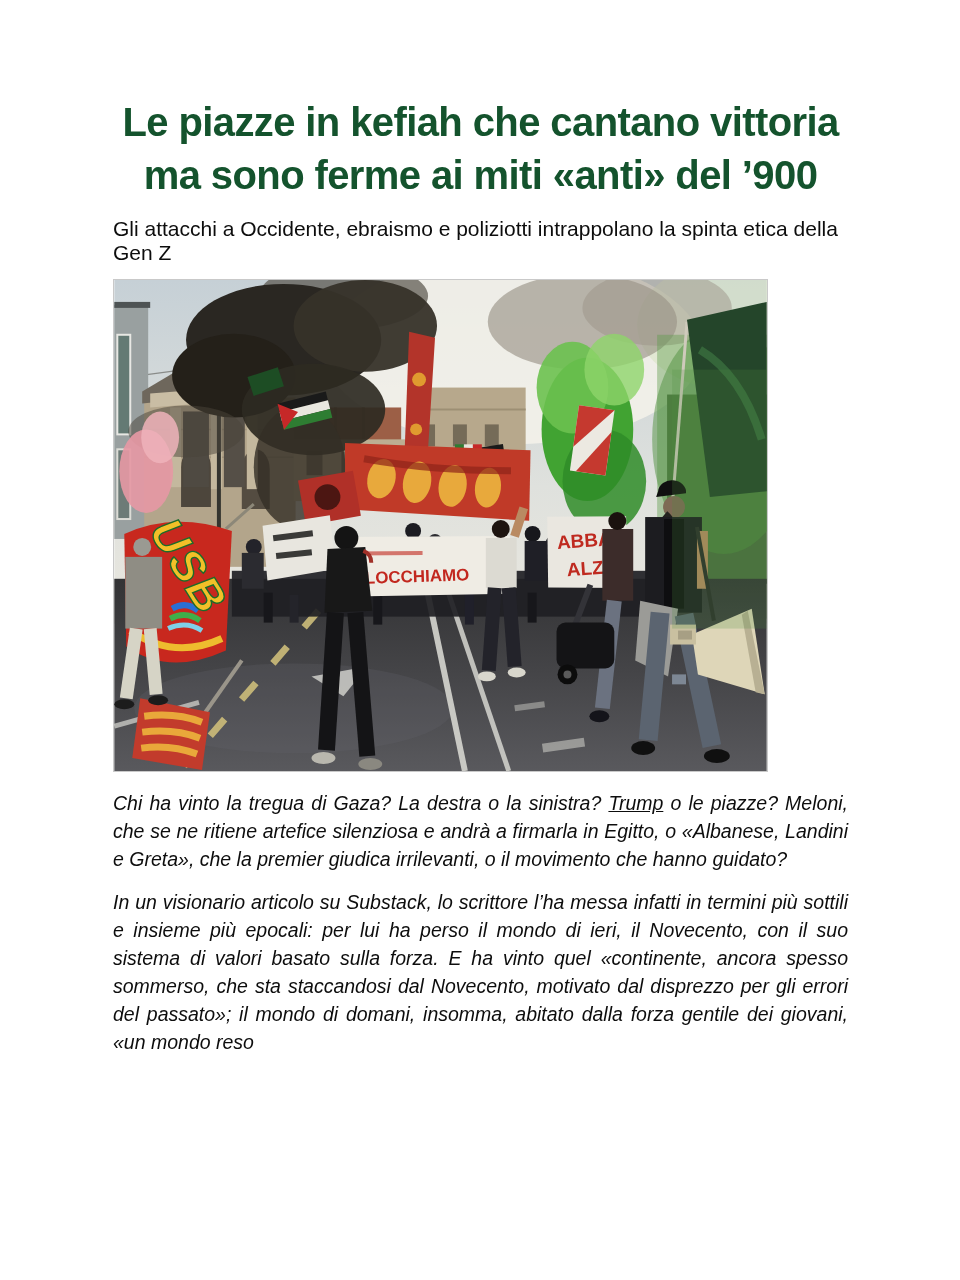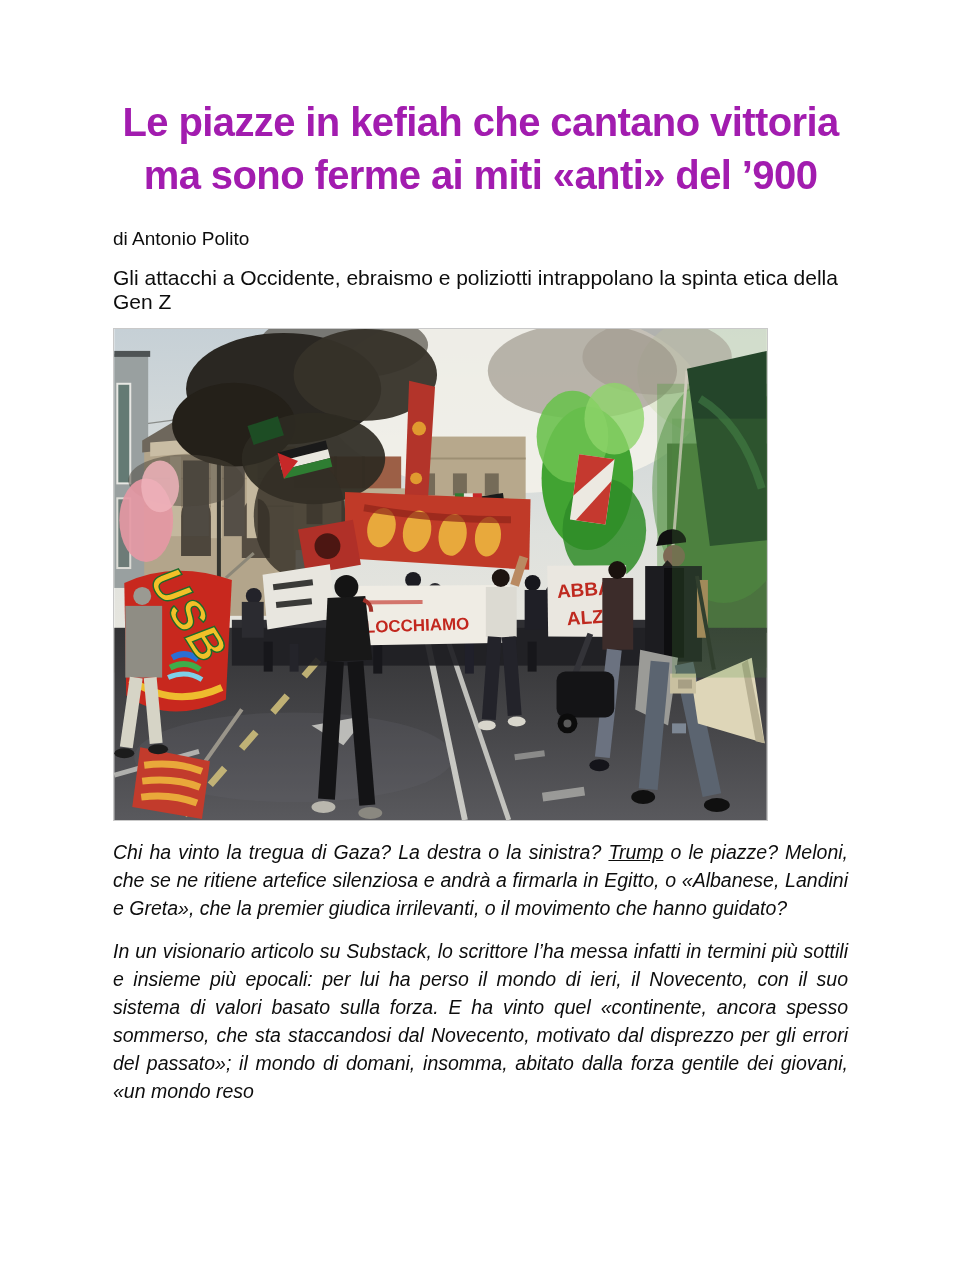--- a/index.html
+++ b/index.html
@@ -1,39 +1,38 @@
 <!DOCTYPE html>
 <html><head>
 <meta charset="utf-8">
 <style>
   html,body{margin:0;padding:0;background:#ffffff;}
   .page{position:relative;width:960px;height:1280px;background:#fff;overflow:hidden;
         font-family:"Liberation Sans",sans-serif;color:#0d0d0d;}
   .content{position:absolute;left:113px;top:0;width:735px;}
   h1.title{margin:96px 0 0;font-size:40px;line-height:53px;font-weight:700;
-           text-align:center;letter-spacing:-0.6px;color:#a21caf;}
+           text-align:center;letter-spacing:-0.6px;color:#14532d;}
   .byline{margin-top:25px;font-size:19px;line-height:24px;}
   .standfirst{margin-top:15px;font-size:21px;line-height:24px;}
   .photo-wrap{margin-top:14px;width:655px;height:493px;border:1px solid #c9c9c9;box-sizing:border-box;}
   .photo-wrap svg{display:block;}
   .body p.para{font-size:19.5px;line-height:28px;margin:15px 0 0;text-align:justify;font-style:italic;}
   .body p.para:first-child{margin-top:17px;}
   .body p.bold{font-weight:700;}
   .link{text-decoration:underline;cursor:pointer;}
   .plain{font-weight:400;}
 </style>
 </head>
 <body>
 
 <div class="page">
   <div class="content">
 
     <h1 class="title">Le piazze in kefiah che cantano vittoria ma sono ferme ai miti «anti» del ’900</h1>
 
-    <div class="byline">di Antonio Polito</div>
 
     <div class="standfirst">Gli attacchi a Occidente, ebraismo e poliziotti intrappolano la spinta etica della Gen Z</div>
 
     <div class="photo-wrap">
       <svg width="653" height="491" viewBox="0 0 655 493" xmlns="http://www.w3.org/2000/svg">
         <defs>
           <linearGradient id="sky" x1="0" y1="0" x2="0" y2="1">
             <stop offset="0" stop-color="#c6d0d6"></stop>
               <stop offset="0.6" stop-color="#dfe1dd"></stop>
               <stop offset="1" stop-color="#e9e7df"></stop>

